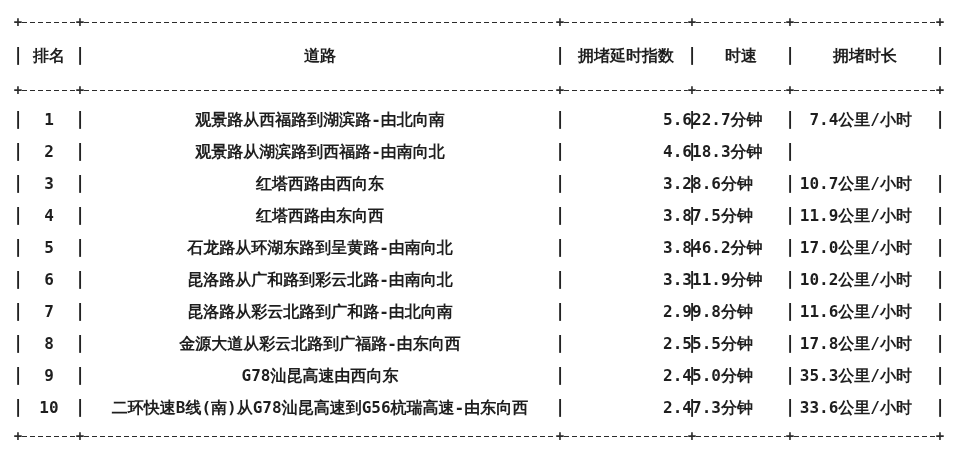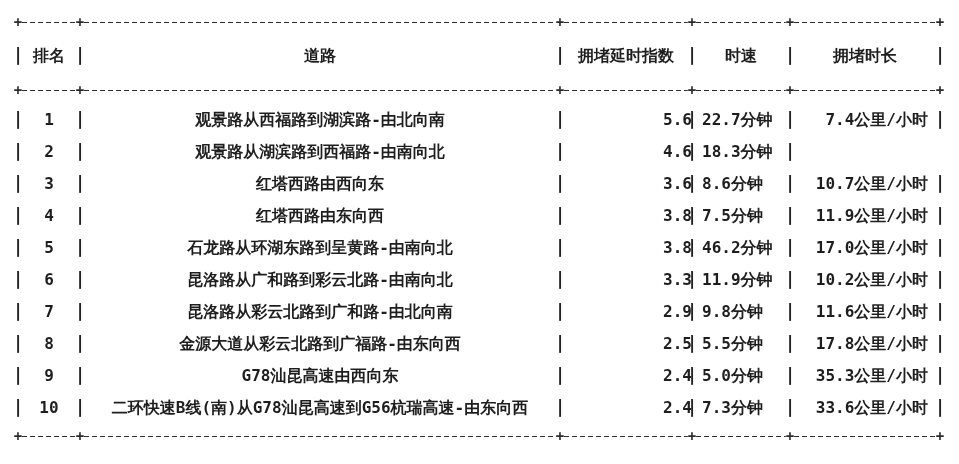--- a/index.html
+++ b/index.html
@@ -63,22 +63,22 @@
   .cell:last-child::after { right: 0; transform: translate(50%, -54%); }
   .header-row { height: 56px; }
   .header-row .cell { line-height: 56px; text-align: center; }
   .rows-spacer { height: 8px; }
   .bottom-spacer { height: 6px; }
   .data-row { height: 32px; }
   .data-row .cell { line-height: 32px; }
   .cell.rank  { text-align: center; }
   .cell.road  { text-align: center; }
   .cell.index { text-align: right; }
-  .cell.duration { text-align: left;  padding-left: 10px; }
-  .cell.speed    { text-align: right; padding-right: 12px; }
+  .cell.duration { text-align: left;  }
+  .cell.speed    { text-align: right; padding-right: 28px; }
 </style>
 </head>
 <body>
 
 <div class="table-wrap">
 
   <div class="grid-row sep">
     <div class="sep-cell"></div>
       <div class="sep-cell"></div>
       <div class="sep-cell"></div>
@@ -115,21 +115,21 @@
   <div class="grid-row data-row">
     <div class="cell rank">2</div>
     <div class="cell road">观景路从湖滨路到西福路-由南向北</div>
     <div class="cell index">4.6</div>
     <div class="cell duration">18.3分钟</div>
   </div>
 
   <div class="grid-row data-row">
     <div class="cell rank">3</div>
     <div class="cell road">红塔西路由西向东</div>
-    <div class="cell index">3.6</div>
+    <div class="cell index">3.2</div>
     <div class="cell duration">8.6分钟</div>
     <div class="cell speed">10.7公里/小时</div>
   </div>
 
   <div class="grid-row data-row">
     <div class="cell rank">4</div>
     <div class="cell road">红塔西路由东向西</div>
     <div class="cell index">3.8</div>
     <div class="cell duration">7.5分钟</div>
     <div class="cell speed">11.9公里/小时</div>

